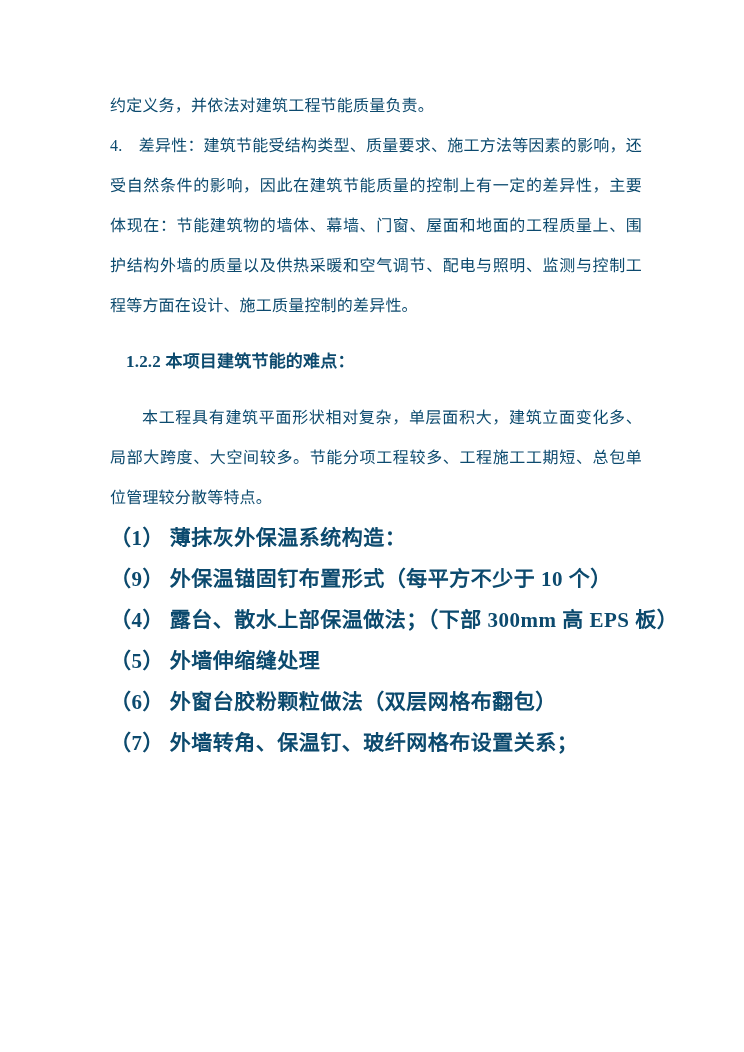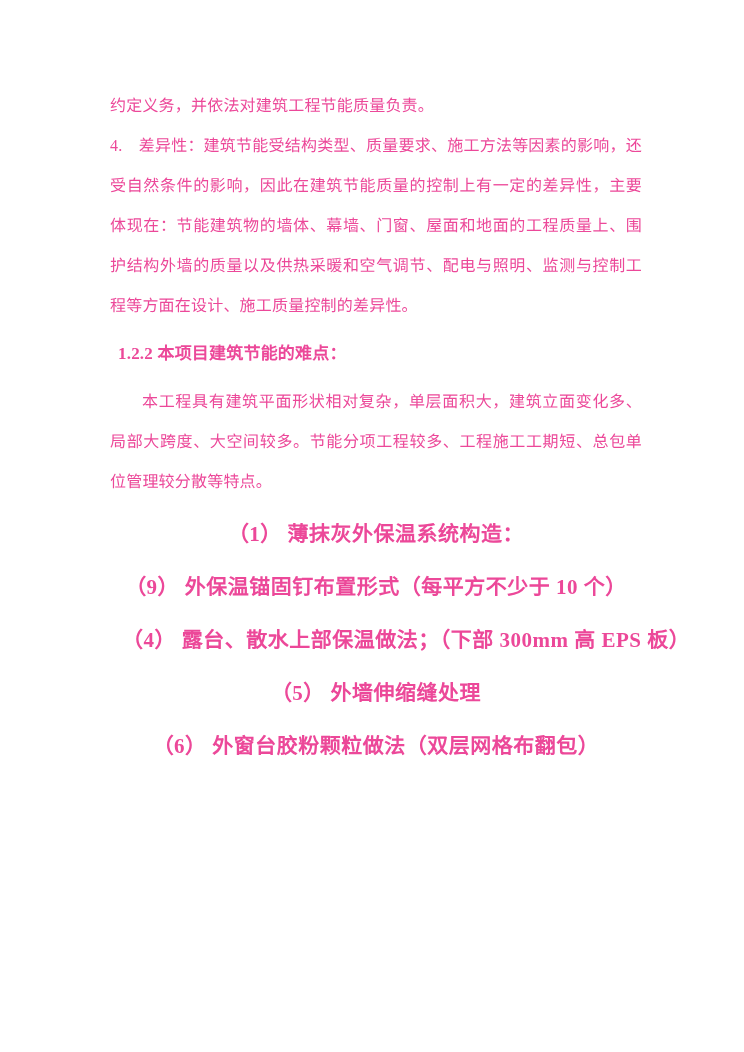--- a/index.html
+++ b/index.html
@@ -8,48 +8,47 @@
       padding: 0;
       background: #ffffff;
     }
     .page {
       position: relative;
       width: 744px;
       height: 1052px;
       background: #ffffff;
       padding: 86px 102px 40px 110px;
       font-family: "Liberation Serif", "DejaVu Serif", serif;
-      color: #ec4899;
+      color: #0c4a6e;
       overflow: hidden;
     }
     .body-line {
       font-size: 16px;
       line-height: 40px;
       margin: 0;
       text-align: justify;
       letter-spacing: 0.2px;
     }
     .section-heading {
       font-size: 17px;
       font-weight: bold;
       line-height: 40px;
-      margin: 8px;
+      margin: 16px;
       letter-spacing: 0.2px;
     }
     .indent-2em {
       text-indent: 2em;
     }
     .node-item {
       font-size: 21px;
       font-weight: bold;
       line-height: 41px;
-      margin: 12px;
+      margin: 0;
       letter-spacing: 0.5px;
       white-space: nowrap;
-      text-align: center;
     }
   </style>
 </head>
 <body>
 
 <div class="page">
 
   <p class="body-line">约定义务，并依法对建筑工程节能质量负责。</p>
 
   <p class="body-line">4.　差异性：建筑节能受结构类型、质量要求、施工方法等因素的影响，还受自然条件的影响，因此在建筑节能质量的控制上有一定的差异性，主要体现在：节能建筑物的墙体、幕墙、门窗、屋面和地面的工程质量上、围护结构外墙的质量以及供热采暖和空气调节、配电与照明、监测与控制工程等方面在设计、施工质量控制的差异性。</p>
@@ -64,15 +63,16 @@
 
 
   <p class="node-item">（9） 外保温锚固钉布置形式（每平方不少于 10 个）</p>
 
   <p class="node-item">（4） 露台、散水上部保温做法；（下部 300mm 高 EPS 板）</p>
 
   <p class="node-item">（5） 外墙伸缩缝处理</p>
 
   <p class="node-item">（6） 外窗台胶粉颗粒做法（双层网格布翻包）</p>
 
+  <p class="node-item">（7） 外墙转角、保温钉、玻纤网格布设置关系；</p>
 
 
 </div>
 
 </body></html>

